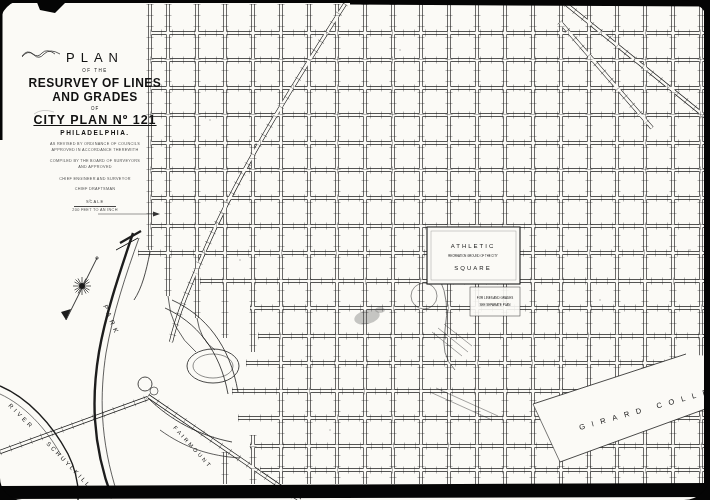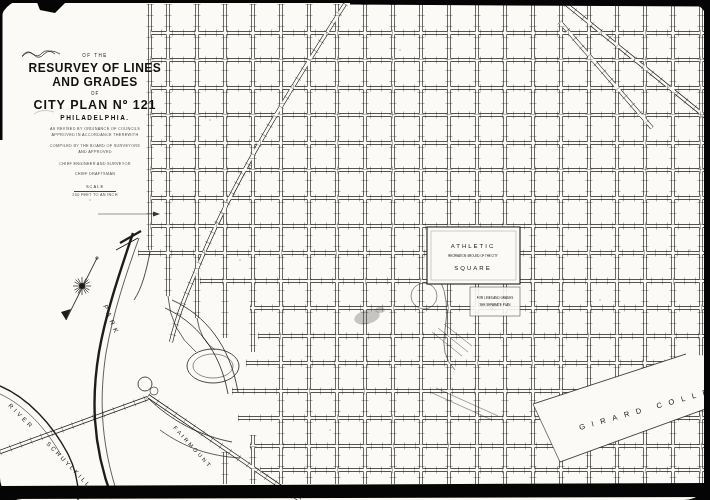--- a/index.html
+++ b/index.html
@@ -10,21 +10,21 @@
   .rail1{stroke:var(--ink);stroke-width:4;fill:none;}
   .rail2{stroke:var(--paper);stroke-width:2.7;fill:none;}
   .ticks{stroke:var(--ink);stroke-width:7;fill:none;stroke-dasharray:0.5 10.5;opacity:.6;}
   .ink{stroke:var(--ink);fill:none;}
   .title-block{position:absolute;left:20px;top:50px;width:150px;text-align:center;color:#111;
                pointer-events:none;}
   .t-plan{font-size:13px;letter-spacing:6px;font-weight:400;}
   .t-ofthe{font-size:4.5px;letter-spacing:1.5px;margin-top:3px;color:#222;}
   .t-resurvey{font-size:12px;letter-spacing:.5px;font-weight:700;margin-top:3px;}
   .t-of{font-size:4.5px;letter-spacing:1px;margin-top:2px;color:#222;}
-  .t-cityplan{font-size:12.5px;letter-spacing:1px;font-weight:700;margin-top:2px;}
+  .t-cityplan{font-size:12.5px;letter-spacing:1px;font-weight:700;margin-top:2px;text-decoration:underline;}
   .t-phila{font-size:6.5px;letter-spacing:1.5px;font-weight:700;margin-top:2px;}
   .t-note{font-size:3.8px;letter-spacing:.3px;color:#555;line-height:1.5;margin-top:6px;}
   .t-sig{margin-top:6px;}
   .t-sigcap{font-size:3.8px;color:#555;letter-spacing:.3px;}
   .t-scale{font-size:4px;color:#444;margin-top:8px;letter-spacing:1px;}
   .scale-rule{width:42px;border-top:1px solid #444;margin:2px auto 1px auto;height:0;}
   .map-text{fill:#222;font-family:"Liberation Sans",sans-serif;}
 </style>
 </head>
 <body>
@@ -270,20 +270,21 @@
       <rect x="0" y="0" width="2.5" height="140"></rect>
       <polygon points="0,486 710,483 710,497 0,499"></polygon>
       <path d="M0,0 L24,0 A24,24 0 0 0 0,24 Z"></path>
       <path d="M710,0 L682,0 A28,28 0 0 1 710,28 Z"></path>
       <path d="M710,500 L684,500 A26,26 0 0 0 710,474 Z"></path>
       <path d="M0,500 L22,500 A22,22 0 0 1 0,478 Z"></path>
     </g>
   </svg>
 
   <div class="title-block">
+    <div class="t-plan">PLAN</div>
     <div class="t-ofthe">OF THE</div>
     <div class="t-resurvey">RESURVEY OF LINES AND GRADES</div>
     <div class="t-of">OF</div>
     <div class="t-cityplan">CITY PLAN Nº 121</div>
     <div class="t-phila">PHILADELPHIA.</div>
     <div class="t-note">AS REVISED BY ORDINANCE OF COUNCILS</div>
     <div class="t-note" style="margin-top:0;">APPROVED IN ACCORDANCE THEREWITH</div>
     <div class="t-note">COMPILED BY THE BOARD OF SURVEYORS</div>
     <div class="t-note" style="margin-top:0;">AND APPROVED</div>
     <div class="t-sig">

